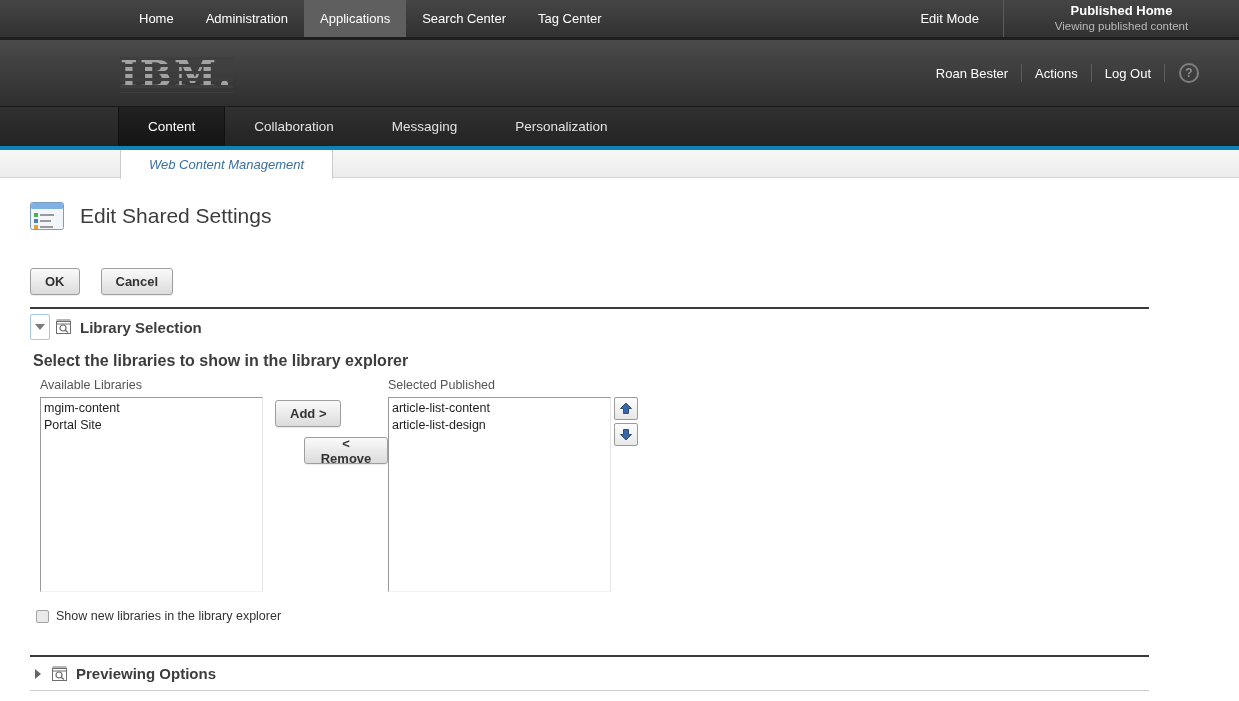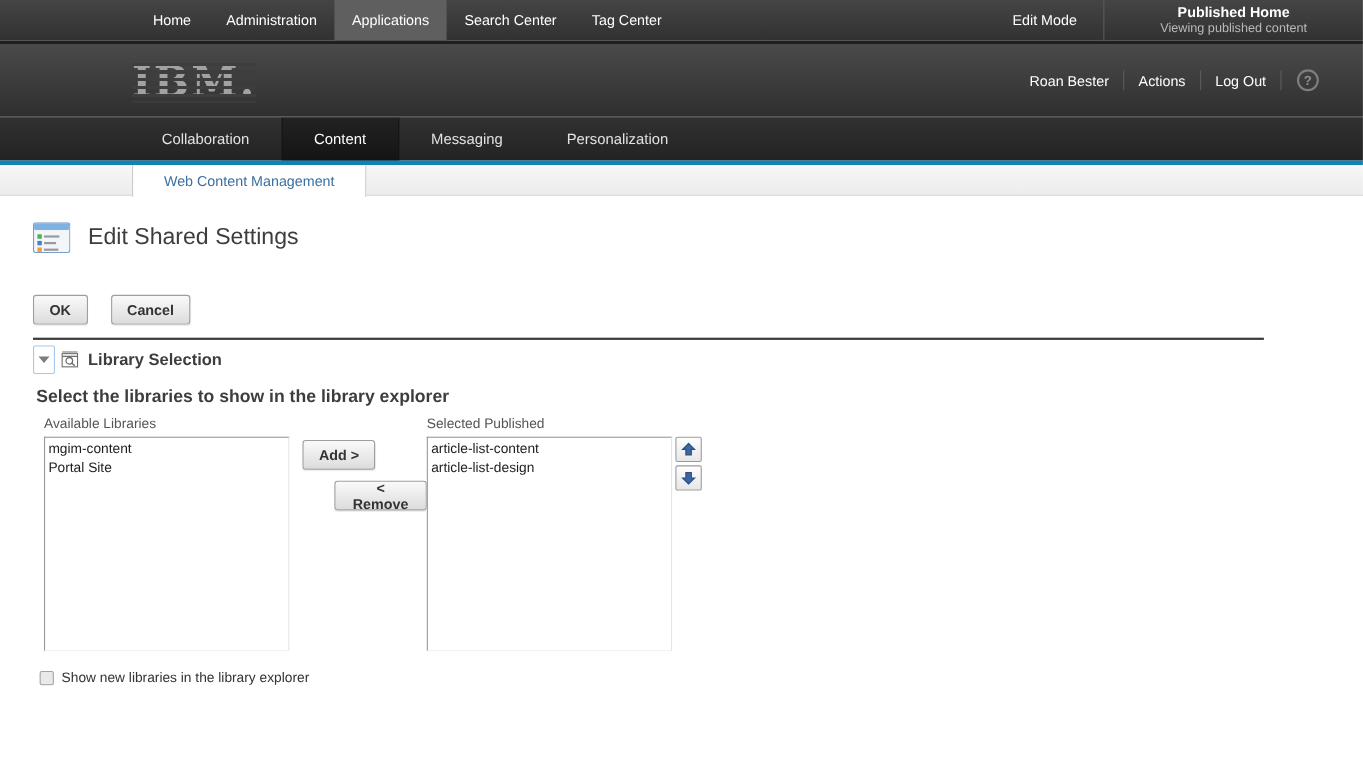--- a/index.html
+++ b/index.html
@@ -35,21 +35,21 @@
   
   .tabbar { position:absolute; left:0; top:106px; width:1239px; height:40px;
     background:linear-gradient(#313131,#232323); border-top:1px solid #1a1a1a; display:flex; }
   .tabs { display:flex; margin-left:118px; }
   .tab { display:flex; align-items:center; padding:0 29px; color:#e2e2e2; font-size:13.5px; cursor:pointer; }
   .tab.active { background:linear-gradient(#222,#141414); color:#fff; border-left:1px solid #111; border-right:1px solid #111; }
   .bluebar { position:absolute; left:0; top:146px; width:1239px; height:4px; background:#0d83b7; }
 
   
   .subtabrow { position:absolute; left:0; top:150px; width:1239px; height:28px;
-    background:linear-gradient(#f7f7f7,#ececec); border-bottom:1px solid #d4d4d4; }
+    background:linear-gradient(#f7f7f7,#ececec); border-bottom:1px solid #d4d4d4;font-style:italic; }
   .subtab { position:absolute; left:120px; top:0; height:29px; background:#fff;
     border-left:1px solid #ccc; border-right:1px solid #ccc; display:flex; align-items:center;
     padding:0 28px; color:#3a6f9f; font-size:13px; cursor:pointer; z-index:2; }
 
   
   .pagehead { position:absolute; left:30px; top:202px; display:flex; align-items:center; }
   .pagehead .ttl { margin-left:16px; font-size:21px; color:#3d3d3d; }
 
   
   .btn { display:inline-flex; align-items:center; justify-content:center; height:27px;
@@ -120,22 +120,22 @@
       <div class="banner-link">Actions</div>
       <div class="banner-div"></div>
       <div class="banner-link">Log Out</div>
       <div class="banner-div"></div>
       <div class="help-circle">?</div>
     </div>
   </div>
 
   <div class="tabbar">
     <div class="tabs">
+      <div class="tab active">Content</div>
       <div class="tab">Collaboration</div>
-      <div class="tab active">Content</div>
       <div class="tab">Messaging</div>
       <div class="tab">Personalization</div>
     </div>
   </div>
   <div class="bluebar"></div>
 
   <div class="subtabrow">
     <div class="subtab">Web Content Management</div>
   </div>
 
@@ -212,14 +212,29 @@
         </div>
       </div>
     </div>
 
     <div class="chkrow">
       <div class="chk"></div>
       <div class="chk-label">Show new libraries in the library explorer</div>
     </div>
   </div>
 
+  <div class="section2">
+    <div class="sec-head">
+      <div class="tri-right"></div>
+      <span class="sec-icon" style="margin-left:10px;">
+        <svg width="17" height="16" viewBox="0 0 17 16">
+          <rect x="1.5" y="2.5" width="14" height="12" fill="none" stroke="#6e6e6e"></rect>
+          <line x1="1.5" y1="5" x2="15.5" y2="5" stroke="#6e6e6e"></line>
+          <line x1="1.5" y1="1" x2="15.5" y2="1" stroke="#6e6e6e"></line>
+          <circle cx="8" cy="9" r="3" fill="none" stroke="#6e6e6e" stroke-width="1.2"></circle>
+          <line x1="10" y1="11" x2="13" y2="13.5" stroke="#6e6e6e" stroke-width="1.4"></line>
+        </svg>
+      </span>
+      <span class="sec-title">Previewing Options</span>
+    </div>
+  </div>
 
 </div>
 
 </body></html>

